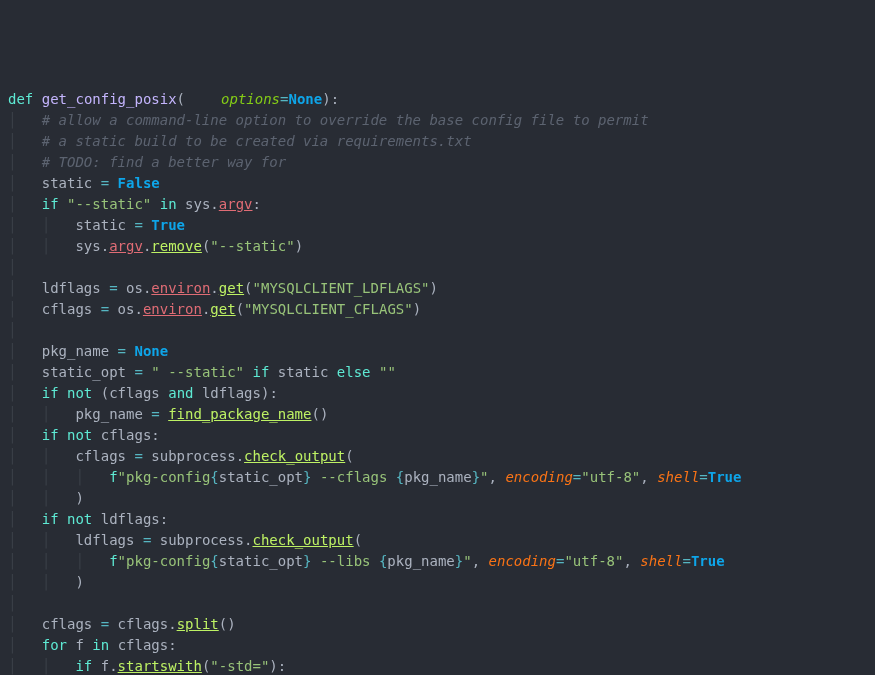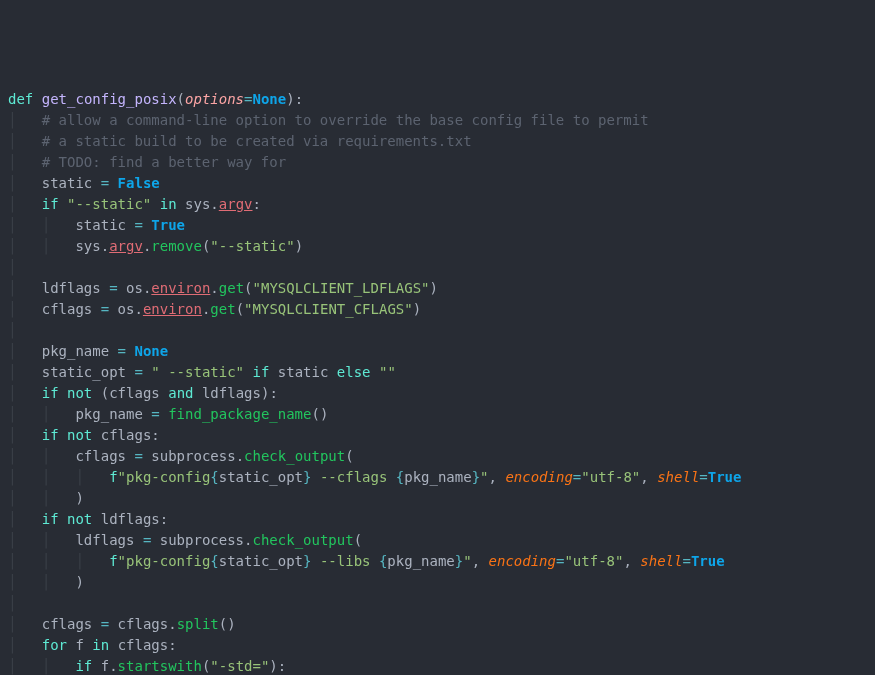--- a/index.html
+++ b/index.html
@@ -12,27 +12,27 @@
     width: 875px;
     height: 675px;
     overflow: hidden;
     padding: 5px 0 0 8px;
     white-space: pre;
   }
   .line { display: block; }
   .guide { color: #3b4048; }
   .kw { color: #5eead4; }
   .fn { color: #c4b5fd; }
-  .fnCall { color: #22c55e; }
-  .param { color: #fca5a5; font-style: italic; }
+  .fnCall { color: #bef264; text-decoration: underline; }
+  .param { color: #84cc16; font-style: italic; margin-left: 36px; }
   .param2 { color: #f97316; font-style: italic; }
   .op { color: #56b6c2; }
   .punct { color: #abb2bf; }
   .builtin { color: #0ea5e9; font-weight: bold; }
-  .cmt { color: #5c6370; }
+  .cmt { color: #5c6370; font-style: italic; }
   .str { color: #98c379; }
   .prop { color: #e06c75; text-decoration: underline; }
   .self { color: #abb2bf; text-align: center; }
   .fstr-expr { color: #abb2bf; }
 </style>
 </head>
 <body>
 
 
 

